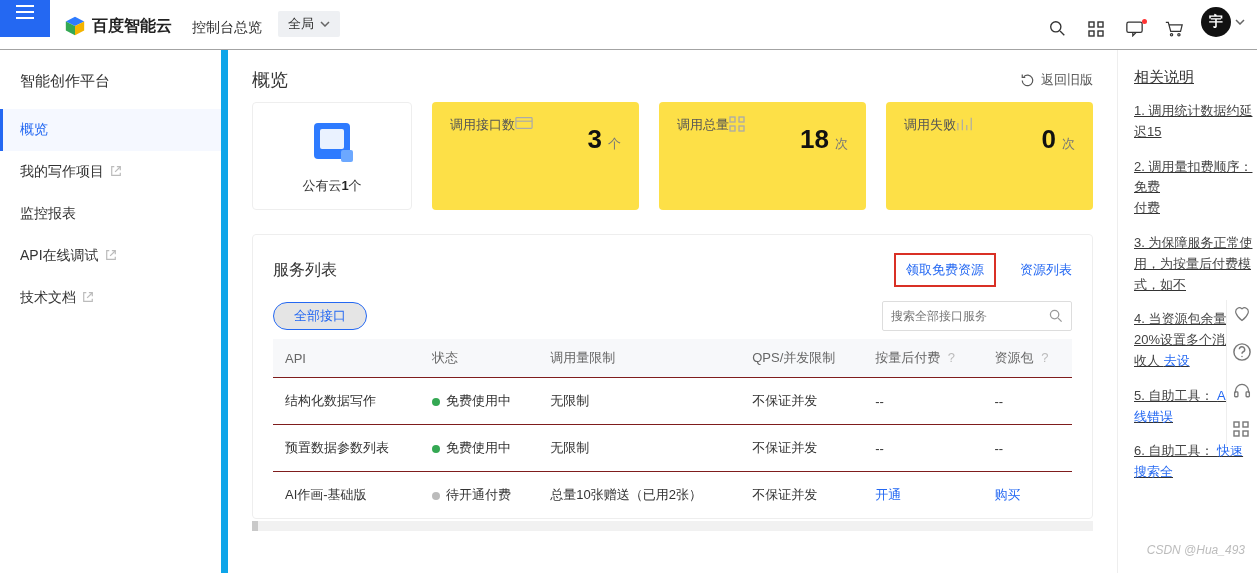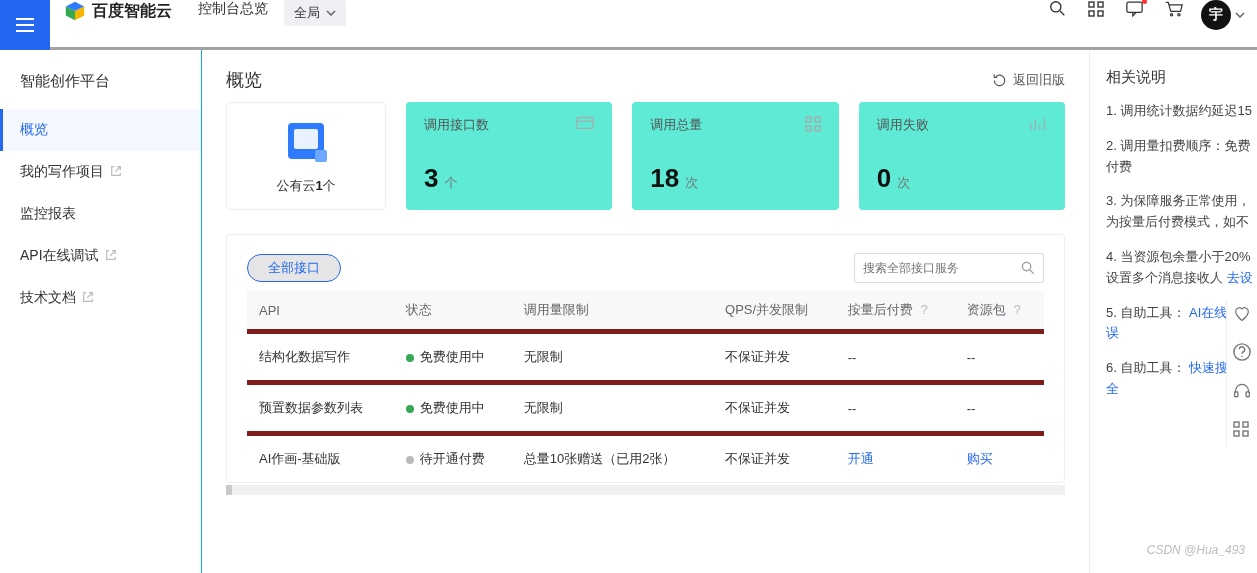--- a/index.html
+++ b/index.html
@@ -1,85 +1,85 @@
 <!DOCTYPE html>
 <html><head>
 <meta charset="utf-8">
 <style>
   * { box-sizing: border-box; margin: 0; padding: 0; }
   body { font-family: "PingFang SC","Microsoft YaHei", Arial, sans-serif; font-size: 13px; color:#333; background:#fff; width:1257px; height:573px; overflow:hidden; position:relative;}
   a { color:#2468f2; text-decoration:none; cursor:pointer;}
   
-  .topbar { height:50px; border-bottom:3px solid #a3a3a3; display:flex; align-items:flex-start; padding:0 12px 12px 0; }
+  .topbar { height:50px; border-bottom:1px solid #a3a3a3; display:flex; align-items:flex-end; padding:0 12px 12px 0; }
   .menu-btn { width:50px; height:50px; background:#2468f2; display:flex; align-items:center; justify-content:center;}
   .menu-btn svg { stroke:#fff;}
   .logo-block { display:flex; align-items:center; gap:6px; margin-left:14px; font-size:16px; font-weight:600;}
   .logo-cube { display:flex;}
   .brand { color:#222;}
-  .crumb { margin-left:26px; color:#333; font-size:14px;}
+  .crumb { margin-left:20px; color:#333; font-size:14px;}
   .scope-pill { margin-left:16px; background:#eef0f3; padding:4px 10px; border-radius:2px; display:flex; align-items:center; gap:6px; font-size:13px; color:#333;}
   .topbar .spacer { flex:1;}
   .top-icons { display:flex; align-items:center; gap:22px;}
   .top-icons .iconbtn { color:#333; cursor:pointer; display:flex; align-items:center; position:relative;}
   .top-icons .dot::after { content:""; position:absolute; top:-2px; right:-4px; width:5px;height:5px; background:#f33; border-radius:50%;}
   .top-text-links { display:flex; align-items:center; gap:22px; margin-left:26px; font-size:13px; color:#333;}
   .top-text-links span { cursor:pointer;}
   .avatar { width:30px;height:30px; border-radius:50%; background:#111; color:#fff; display:flex; align-items:center; justify-content:center; font-size:14px; font-weight:600; margin-left:18px;}
   .avatar-wrap { display:flex; align-items:center; gap:4px; cursor:pointer;}
 
   
   .shell { display:flex; height:calc(573px - 50px); }
-  .sidenav { width:202px; border-right:1px solid #0ea5e9; padding-top:8px;}
+  .sidenav { width:228px; border-right:7px solid #0ea5e9; padding-top:8px;}
   .sidenav .heading { padding:14px 20px 18px; font-size:15px; color:#333;}
   .sidenav .item { padding:12px 20px; font-size:14px; color:#333; cursor:pointer; display:flex; align-items:center; gap:6px;}
   .sidenav .item.active { color:#2468f2; background:#f5f8ff; border-left:3px solid #2468f2; padding-left:17px;}
   .linkout { color:#999; }
   .linkout svg { stroke:#bbb;}
 
   .main { flex:1; background:#fff; display:flex; min-width:0;}
   .content { flex:1; min-width:0; padding:0; }
   .content-header { display:flex; align-items:center; justify-content:space-between; padding:18px 24px 10px; }
   .content-header h2 { font-size:18px; font-weight:500;}
   .oldver { display:flex; align-items:center; gap:6px; color:#555; cursor:pointer;}
   .content-body { padding:0 24px 24px; overflow-x:auto; height:430px; }
   .cards { display:flex; gap:20px; margin-bottom:24px; align-items:stretch;}
   .card-left { width:160px; background:#fff; border:1px solid #eee; border-radius:4px; padding:20px 0 14px; display:flex; flex-direction:column; align-items:center; justify-content:flex-start; gap:18px; box-shadow: none;}
   .docicon { width:36px; height:36px; background:#2e7bff; border-radius:4px; position:relative; }
   .docicon::before{content:"";position:absolute;left:6px;top:6px;right:6px;bottom:10px;background:#fff;opacity:.9;border-radius:2px;}
   .docicon::after{content:"";position:absolute;right:-3px;bottom:-3px;width:12px;height:12px;background:#6ca8ff;border-radius:2px;}
   .card-left .lbl{ font-size:13px; color:#333;}
   .strong-num{ color:#222; font-weight:700;}
   .metric-row { flex:1; display:flex; gap:20px;}
-  .metric { flex:1; background:#5eead4; border-radius:4px; padding:14px 18px 16px; display:flex; flex-direction:column; justify-content:space-between; min-width:0;}
+  .metric { flex:1; background:#fde047; border-radius:4px; padding:14px 18px 16px; display:flex; flex-direction:row; justify-content:space-between; min-width:0;}
   .metric .mt-head{ display:flex; justify-content:space-between; align-items:flex-start; color:#555; font-size:13px;}
   .metric .value{ font-size:26px; font-weight:600; color:#111; margin-top:8px; display:flex; align-items:baseline; gap:6px;}
   .metric .value .unit{ font-size:13px; font-weight:400; color:#777;}
   .mt-icon{ color:#aaa;}
 
   .panel { border:1px solid #eee; border-radius:4px; padding:18px 20px 0; position:relative;}
   .panel-head { display:flex; align-items:center; justify-content:space-between; margin-bottom:14px;}
   .panel-title{ font-size:16px; font-weight:500;}
   .panel-actions{ display:flex; align-items:center; gap:24px;}
   .panel-actions .free{ color:#2468f2; border:2px solid #d93025; padding:6px 10px;}
   .toolbar{ display:flex; align-items:center; justify-content:space-between; margin-bottom:8px;}
   .pill{ border:1px solid #2468f2; color:#2468f2; background:#e5e5e5; padding:4px 20px; border-radius:14px; cursor:pointer;}
   .search{ display:flex; align-items:center; border:1px solid #ddd; border-radius:2px; width:190px; height:30px; padding:0 8px; color:#999;}
   .search input{ border:none; outline:none; flex:1; font-size:12px; color:#333; background:transparent;}
   table.apis{ width:100%; border-collapse:collapse; font-size:13px;}
   table.apis th{ text-align:left; font-weight:400; color:#666; background:#f7f8fa; padding:10px 12px;}
-  table.apis td{ padding:14px 12px; border-top:5px solid #7f1d1d; color:#333;}
+  table.apis td{ padding:14px 12px; border-top:1px solid #7f1d1d; color:#333;}
   .status-dot{ width:8px;height:8px; border-radius:50%; display:inline-block; margin-right:6px; vertical-align:middle;}
   .green{ background:#34a853;}
   .gray{ background:#bbb;}
   .qicon{ color:#bbb; margin-left:4px;}
   .hscroll{ height:10px; background:#f1f1f1; margin-top:2px; position:relative;}
   .hscroll::before{content:"";position:absolute;left:0;top:0;height:100%;width:6px;background:#c9c9c9;}
 
   
-  .rightcol{ width:168px; border-left:1px solid #eee; padding:18px 0 0 16px; font-size:13px; color:#333; position:relative;}
+  .rightcol{ width:140px; border-left:1px solid #eee; padding:18px 0 0 16px; font-size:13px; color:#333; position:relative;text-decoration:underline;}
   .rightcol h3{ font-size:15px; font-weight:500; margin-bottom:14px;}
   .rightcol ol{ list-style:none; display:flex; flex-direction:column; gap:14px;}
   .rightcol li{ line-height:1.6; color:#444; padding-right:4px;}
   .rightcol a{ color:#2468f2;}
 
   .floaters{ position:absolute; right:0; top:280px; display:flex; flex-direction:column; gap:18px; background:#fff; padding:6px 6px; border-left:1px solid #eee;}
   .floaters .fi{ color:#777; cursor:pointer;}
 
   .watermark{ position:absolute; right:12px; bottom:16px; color:#bcbcbc; font-size:12px; font-style:italic;}
 </style>
@@ -239,20 +239,27 @@
                       <path d="M12 16 L12 10"></path>
                       <path d="M17 16 L17 2"></path>
                     </svg></span>
                 </div>
                 <div class="value">0<span class="unit">次</span></div>
               </div>
             </div>
         </div>
 
         <div class="panel">
+          <div class="panel-head">
+            <div class="panel-title">服务列表</div>
+            <div class="panel-actions">
+              <a class="free">领取免费资源</a>
+              <a>资源列表</a>
+            </div>
+          </div>
           <div class="toolbar">
             <div class="pill">全部接口</div>
             <div class="search">
               <input placeholder="搜索全部接口服务" style="">
               <svg width="14" height="14" viewBox="0 0 20 20" fill="none" stroke="#999" stroke-width="1.8">
                   <circle cx="8" cy="8" r="6"></circle>
                   <line x1="13" y1="13" x2="18" y2="18"></line>
                 </svg>
             </div>
           </div>

